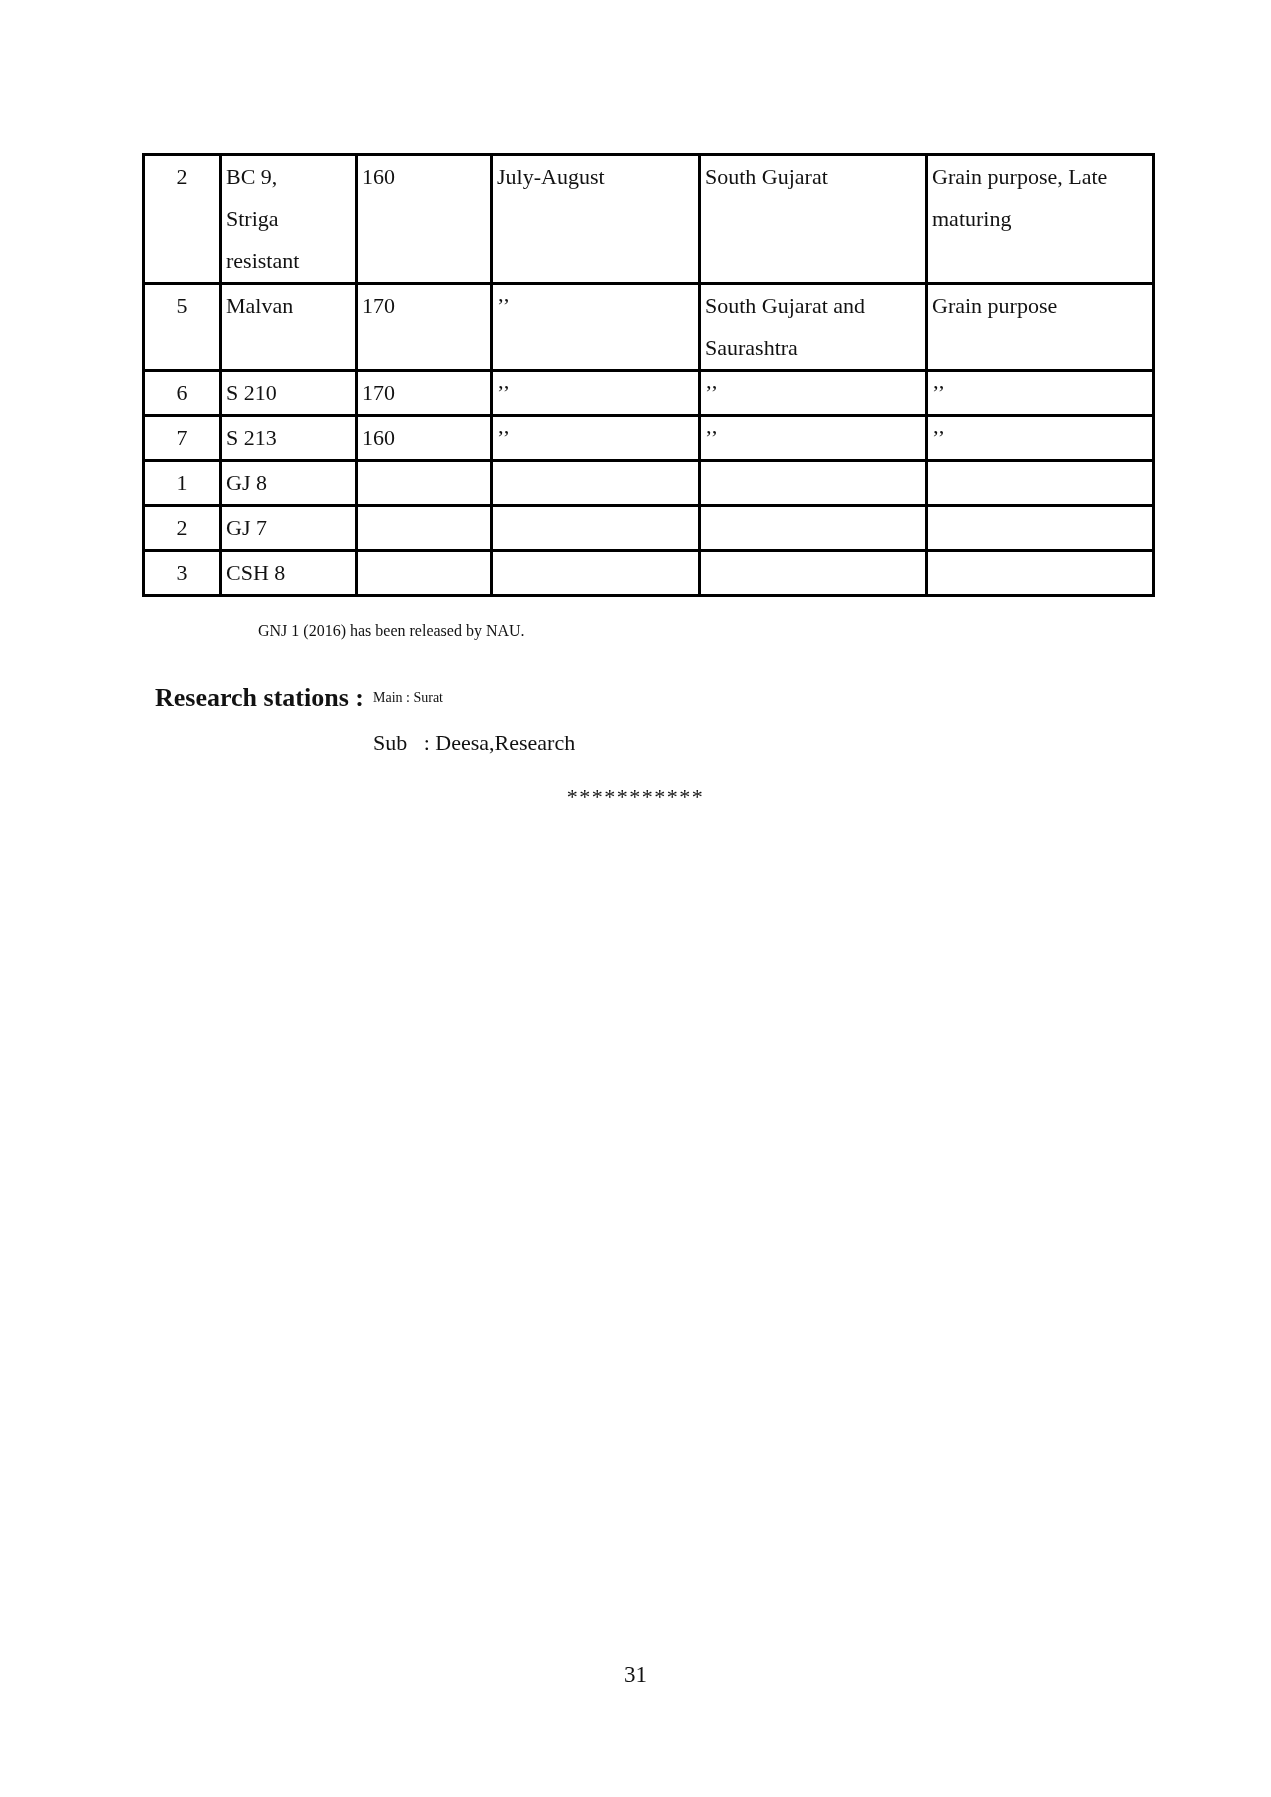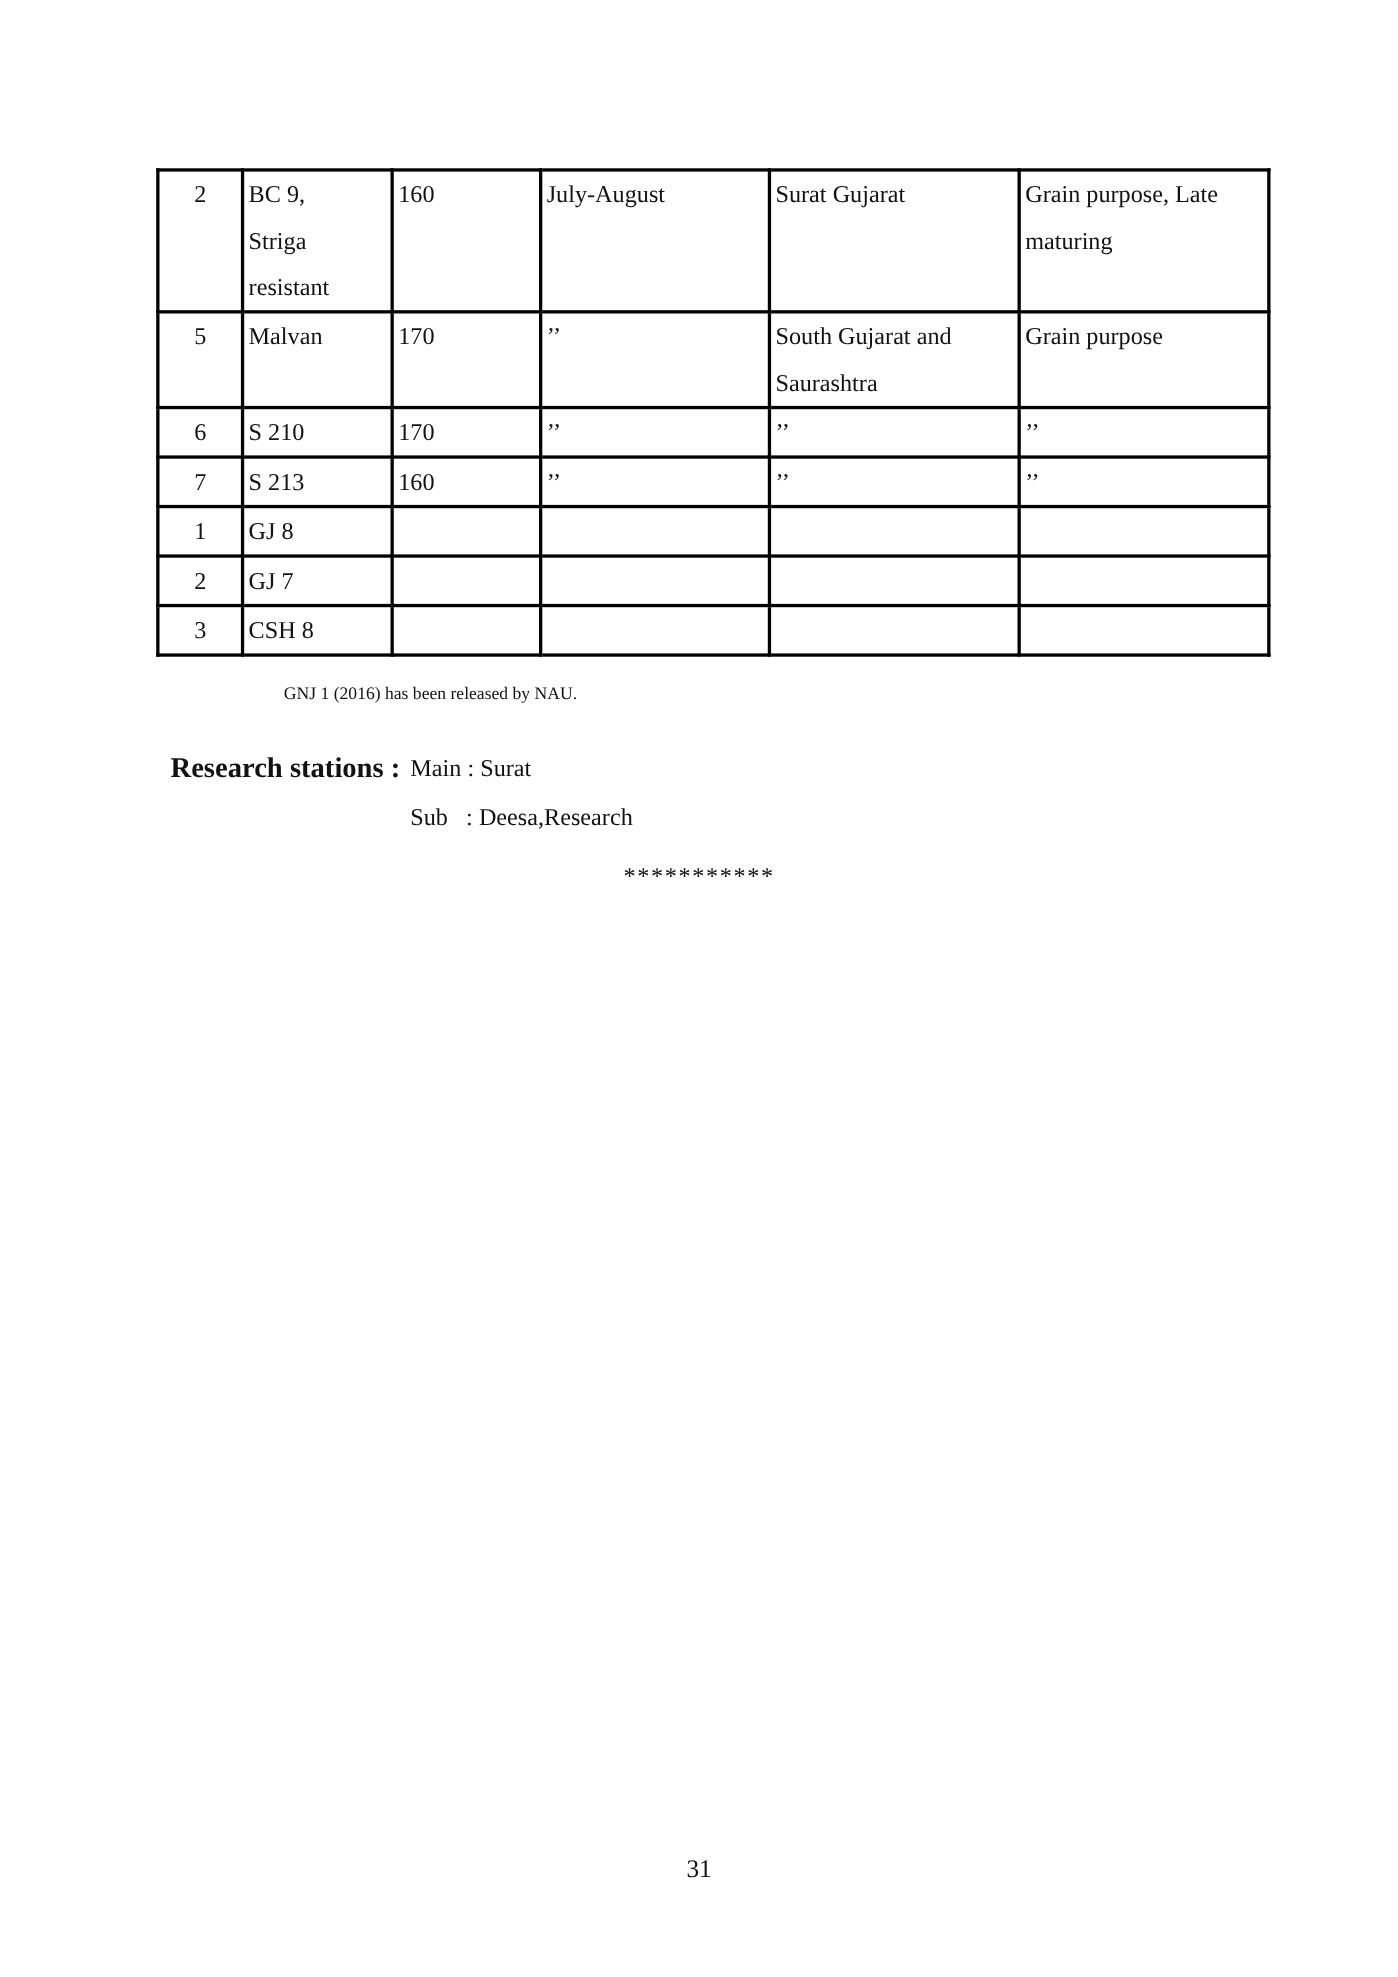--- a/index.html
+++ b/index.html
@@ -61,21 +61,21 @@
     left: 155px;
     top: 684px;
     font-size: 26px;
     font-weight: bold;
     line-height: 27px;
   }
   .rs-main {
     position: absolute;
     left: 373px;
     top: 684px;
-    font-size: 22px;
+    font-size: 14px;
     line-height: 27px;
     white-space: pre;
   }
   .rs-sub {
     position: absolute;
     left: 373px;
     top: 729px;
     font-size: 22px;
     line-height: 27px;
     white-space: pre;
@@ -91,21 +91,20 @@
     line-height: 27px;
   }
   .pagenum {
     position: absolute;
     left: 0;
     top: 1661px;
     width: 1271px;
     text-align: center;
     font-size: 23px;
     line-height: 28px;
-    margin-top: 24px;
   }
 </style>
 </head>
 <body>
 
 <div class="page">
 
   <table class="vt">
     <colgroup>
       <col style="width:77px">
@@ -116,21 +115,21 @@
       <col style="width:227px">
     </colgroup>
     <tbody>
       <tr class="h124">
         <td class="num">2</td>
         <td>BC 9,
 Striga
 resistant</td>
         <td>160</td>
         <td>July-August</td>
-        <td>Surat Gujarat</td>
+        <td>South Gujarat</td>
         <td>Grain purpose, Late
 maturing</td>
       </tr>
       <tr class="h83">
         <td class="num">5</td>
         <td>Malvan</td>
         <td>170</td>
         <td>’’</td>
         <td>South Gujarat and
 Saurashtra</td>

